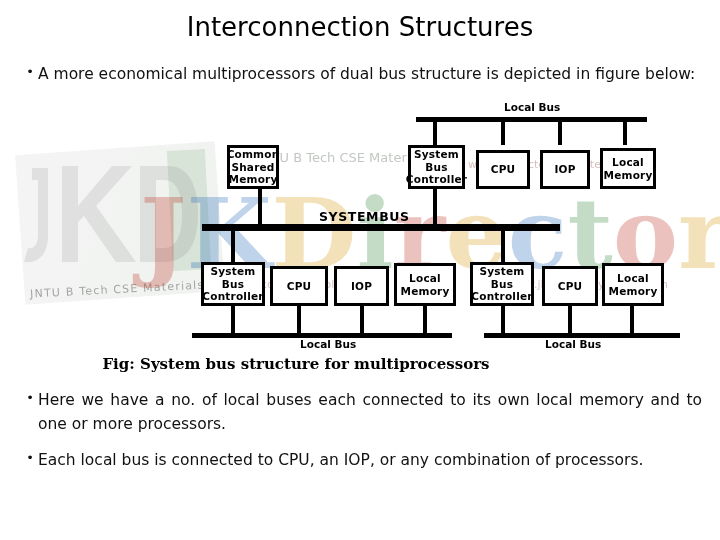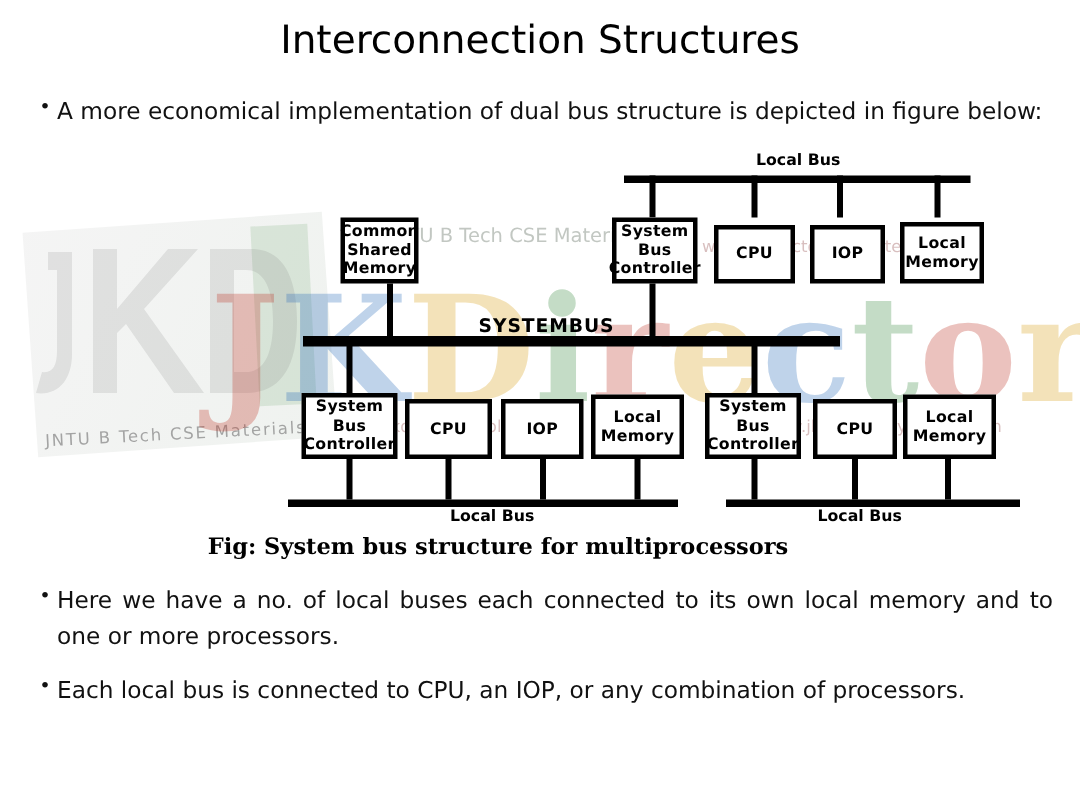--- a/index.html
+++ b/index.html
@@ -146,21 +146,20 @@
     position: absolute;
     left: 0;
     top: 355px;
     width: 592px;
     text-align: center;
     font-family: "DejaVu Serif", serif;
     font-weight: 700;
     font-size: 15px;
     color: #000000;
     z-index: 6;
-    padding-left: 36px;
   }
 
   
   .diagram {
     position: absolute;
     left: 12px;
     top: 0;
     width: 720px;
     height: 540px;
     z-index: 4;
@@ -237,21 +236,21 @@
 
     <div class="wm-url wm-url-a">www.jkdirectory.yolasite.com</div>
     <div class="wm-url wm-url-b">www.jkdirectory.yolasite.com</div>
     <div class="wm-url wm-url-c">www.jkdirectory.yolasite.com</div>
   </div>
 
   <div class="title">Interconnection Structures</div>
 
   <div class="bullet b1">
     <div class="dot">•</div>
-    <div class="txt">A more economical implementation of dual bus structure is depicted in figure below:</div>
+    <div class="txt">A more economical multiprocessors of dual bus structure is depicted in figure below:</div>
   </div>
 
   <div class="diagram">
 
     <div class="bus-label" style="left:492px; top:101px;">Local Bus</div>
     <div class="bar hbus" style="left:404px; top:117px; width:231px;"></div>
 
     <div class="vline" style="left:421px; top:117px; height:28px;"></div>
     <div class="vline" style="left:489px; top:117px; height:28px;"></div>
     <div class="vline" style="left:546px; top:117px; height:28px;"></div>

